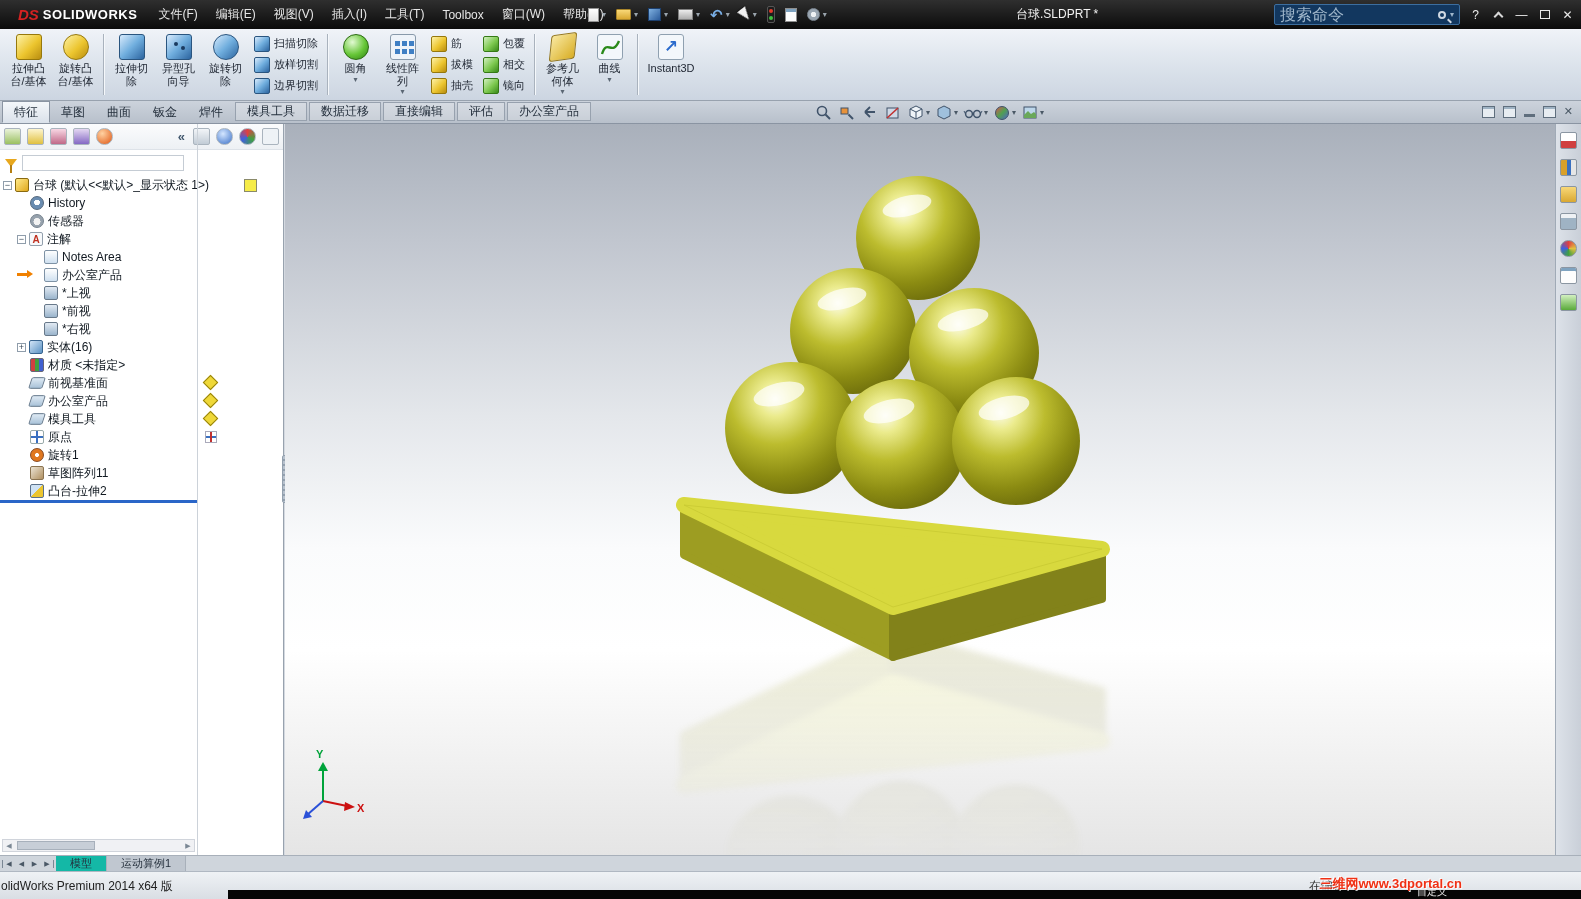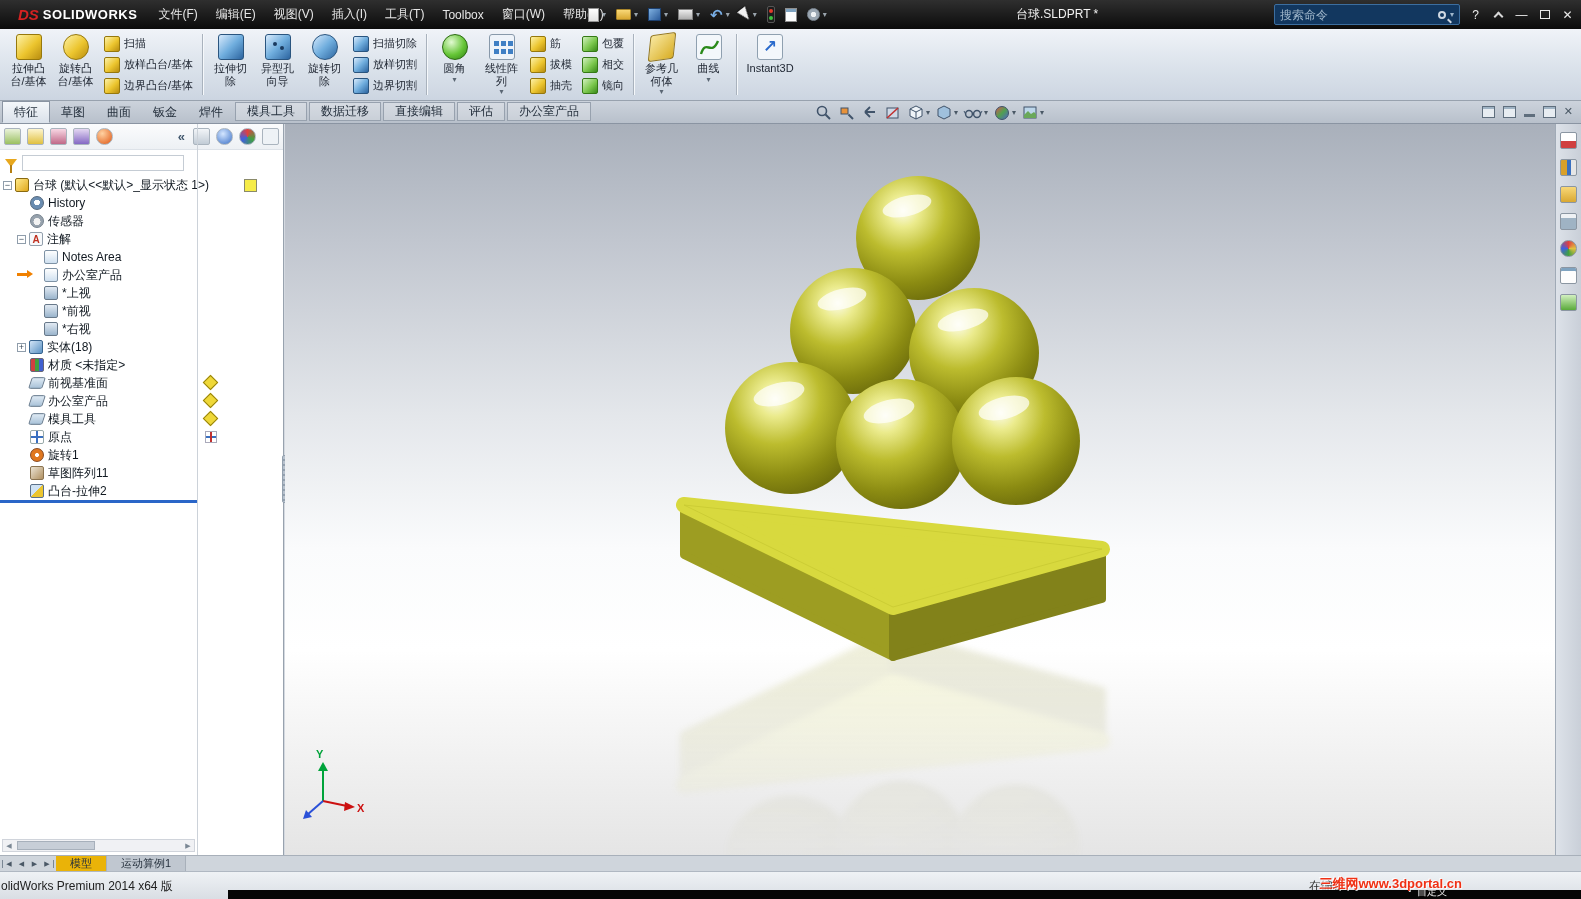--- a/index.html
+++ b/index.html
@@ -23,21 +23,21 @@
 .i-print{width:15px;height:11px;background:linear-gradient(#ececec,#aeaeae);border:1px solid #7f7f7f;}
 .i-undo{color:#7ab0e8;font-size:15px;font-weight:bold;line-height:14px;}
 .i-cursor{width:0;height:0;border-left:5px solid transparent;border-right:5px solid transparent;border-top:13px solid #f2f2f2;transform:rotate(-38deg);filter:drop-shadow(0 0 1px #000);}
 .i-stoplight{width:8px;height:17px;background:#1d1d1d;border:1px solid #555;border-radius:2px;position:relative;}
 .i-stoplight::before{content:"";position:absolute;left:1px;top:2px;width:4px;height:4px;border-radius:50%;background:#e43b2b;}
 .i-stoplight::after{content:"";position:absolute;left:1px;bottom:2px;width:4px;height:4px;border-radius:50%;background:#3fc43f;}
 .i-props{width:12px;height:14px;background:#fdfdfd;border:1px solid #8e8e8e;box-shadow:inset 0 3px 0 #7fa3c0;}
 .i-options{width:13px;height:13px;background:radial-gradient(circle,#eef1f4 35%,#9aa6b2 37%);border:1px solid #808b96;border-radius:50%;}
 .doc-title{position:absolute;left:1016px;top:0;height:29px;display:flex;align-items:center;color:#f2f2f2;}
 .search{position:absolute;right:121px;top:4px;width:186px;height:21px;background:#12375f;border:1px solid #3c6e9f;border-radius:2px;display:flex;align-items:center;padding:0 5px;}
-.search input{flex:1;background:transparent;border:none;outline:none;color:#d7e2ec;font-size:12px;font-family:inherit;min-width:0;}
+.search input{flex:1;background:transparent;border:none;outline:none;color:#d7e2ec;font-size:16px;font-family:inherit;min-width:0;}
 .search input::placeholder{color:#9fb6ca;}
 .mag{width:8px;height:8px;border:2px solid #cfd8e2;border-radius:50%;position:relative;flex:none;}
 .mag::after{content:"";position:absolute;left:7px;top:7px;width:5px;height:2px;background:#cfd8e2;transform:rotate(45deg);}
 .search-caret{color:#9fb6ca;font-size:8px;margin-left:4px;}
 .winbtns{position:absolute;right:4px;top:0;height:29px;display:flex;align-items:center;gap:4px;}
 .wb{width:19px;height:20px;display:flex;align-items:center;justify-content:center;color:#ececec;font-size:12px;}
 .chev-up{width:7px;height:7px;border-left:2px solid #d8d8d8;border-top:2px solid #d8d8d8;transform:rotate(45deg);margin-top:3px;}
 .restore-box{width:10px;height:9px;border:1px solid #e6e6e6;}
 
 
@@ -139,21 +139,21 @@
 .tp-app{background:conic-gradient(#e04040,#e0c040,#40a040,#4060e0,#e04040);border-radius:50%;}
 .tp-prop{background:#fdfdfd;box-shadow:inset 0 3px 0 #7fa3c0;}
 .tp-forum{background:linear-gradient(#d2f0c0,#5aaa3a);}
 
 
 .motion-bar{position:absolute;left:0;bottom:28px;width:100%;height:16px;background:#cfd5dc;border-top:1px solid #a8b0ba;display:flex;align-items:center;font-size:10px;color:#4a5866;}
 .mb-nav{width:13px;text-align:center;font-size:7px;flex:none;}
 .mb-nav.bar{border-left:1px solid #7a8794;margin-left:2px;}
 .mb-nav.barr{border-right:1px solid #7a8794;margin-right:2px;}
 .btab{height:16px;padding:0 14px;display:flex;align-items:center;background:#c0c7d0;border-right:1px solid #a8b0ba;font-size:11px;color:#25303d;}
-.btab.active{background:#eab308;}
+.btab.active{background:#14b8a6;}
 .statusbar{position:absolute;left:0;bottom:0;width:100%;height:28px;background:linear-gradient(#eff2f5,#d9dee4);border-top:1px solid #b0b8c2;}
 .status-left{position:absolute;left:1px;top:6px;font-size:12px;color:#222;}
 .status-edit{position:absolute;right:236px;top:6px;font-size:12px;color:#333;}
 .taskbar-strip{position:absolute;left:228px;right:0;bottom:0;height:9px;background:#050505;}
 .customize{position:absolute;right:134px;bottom:0;color:#e8e8e8;font-size:10px;z-index:5;}
 .watermark{position:absolute;right:119px;bottom:6px;color:#f03014;font-weight:bold;font-size:13px;z-index:6;text-shadow:1px 1px 0 rgba(255,255,255,.85),-1px -1px 0 rgba(255,255,255,.85);}
 </style>
 </head>
 <body>
 
@@ -236,34 +236,20 @@
     <div class="rgroup">
       <div class="rb-large">
         <span class="rb-icon ig"></span>
         <span>拉伸凸</span>
         <span>台/基体</span>
       </div>
       <div class="rb-large">
         <span class="rb-icon ig round"></span>
         <span>旋转凸</span>
         <span>台/基体</span>
-      </div>
-      <div class="rb-stack">
-        <div class="rb-row">
-            <span class="rs-icon ig"></span>
-            <span>扫描</span>
-          </div>
-        <div class="rb-row">
-            <span class="rs-icon ig"></span>
-            <span>放样凸台/基体</span>
-          </div>
-        <div class="rb-row">
-            <span class="rs-icon ig"></span>
-            <span>边界凸台/基体</span>
-          </div>
       </div>
     </div>
     <div class="rsep"></div>
     <div class="rgroup">
       <div class="rb-large">
         <span class="rb-icon ib"></span>
         <span>拉伸切</span>
         <span>除</span>
       </div>
       <div class="rb-large">
@@ -509,21 +495,21 @@
           <span>*前视</span>
         </div>
       <div class="trow ind2">
           <span class="exp-sp"></span>
           <span class="ti ti-view"></span>
           <span>*右视</span>
         </div>
       <div class="trow ind1">
           <span class="exp">+</span>
           <span class="ti ti-solids"></span>
-          <span>实体(18)</span>
+          <span>实体(16)</span>
         </div>
       <div class="trow ind1">
           <span class="exp-sp"></span>
           <span class="ti ti-mat"></span>
           <span>材质 &lt;未指定&gt;</span>
         </div>
       <div class="trow ind1">
           <span class="exp-sp"></span>
           <span class="ti ti-plane"></span>
           <span>前视基准面</span>

